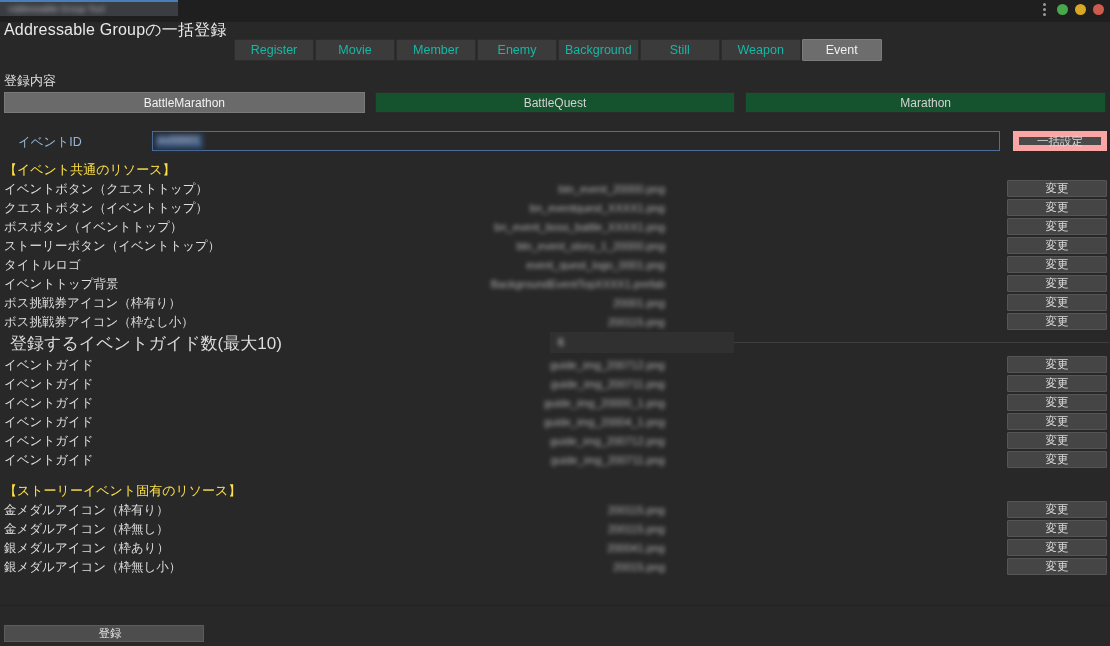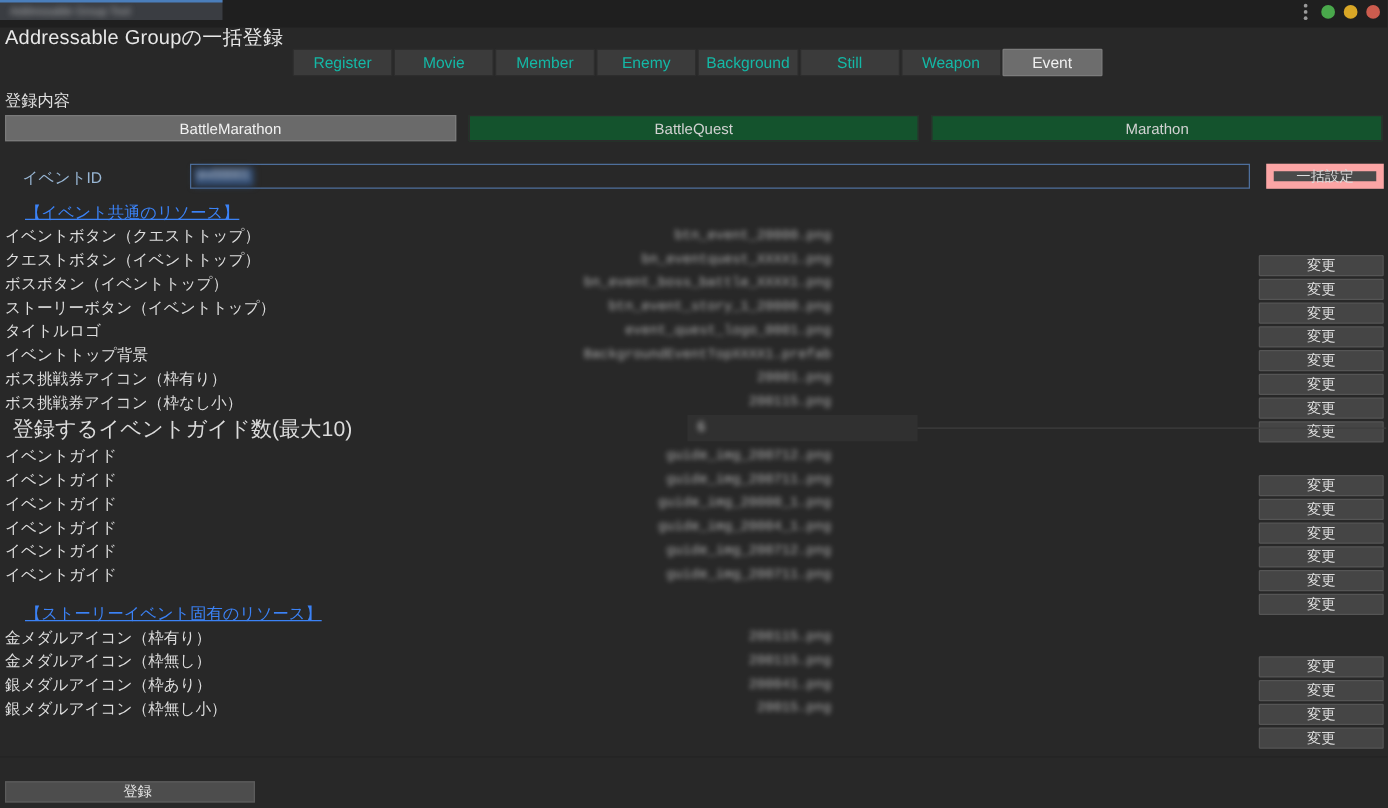--- a/index.html
+++ b/index.html
@@ -94,40 +94,40 @@
   }
   .batch-btn {
     position: absolute; left: 1013px; top: 0; width: 94px; height: 20px;
     background: #4a4a4a; border: 6px solid #fca5a5;
     color: #dcdcdc; font-size: 11.5px;
     display: flex; align-items: center; justify-content: center; cursor: default;
   }
 
   
   .group-head {
-    font-size: 13px; color: #3b82f6;
-    padding-left: 20px; height: 20px; line-height: 20px; text-decoration: underline;
+    font-size: 13px; color: #fde047;
+    padding-left: 4px; height: 20px; line-height: 20px;
   }
   .res-row {
-    position: relative; height: 19px; width: 1110px; font-family: Liberation Mono, monospace;
+    position: relative; height: 19px; width: 1110px;
   }
   .res-label {
     position: absolute; left: 4px; top: 1px;
     font-size: 12.5px; color: #dedede; white-space: nowrap;
   }
   .res-file {
     position: absolute; right: 445px; top: 3px;
     font-size: 11px; color: #b9b9b9; white-space: nowrap;
     filter: blur(2.3px); opacity: .92;
   }
   .res-btn {
     position: absolute; left: 1007px; top: 0; width: 100px; height: 17px;
     background: #454545; border: 1px solid #555; border-radius: 1px;
     color: #dcdcdc; font-size: 11.5px;
-    display: flex; align-items: center; justify-content: center; cursor: default; margin-top: 24px;
+    display: flex; align-items: center; justify-content: center; cursor: default;
   }
 
   
   .count-row { position: relative; height: 24px; width: 1110px; }
   .count-label {
     position: absolute; left: 10px; top: 0;
     font-size: 17px; color: #dcdcdc; white-space: nowrap;
   }
   .count-field {
     position: absolute; left: 550px; top: 0; width: 184px; height: 21px;

